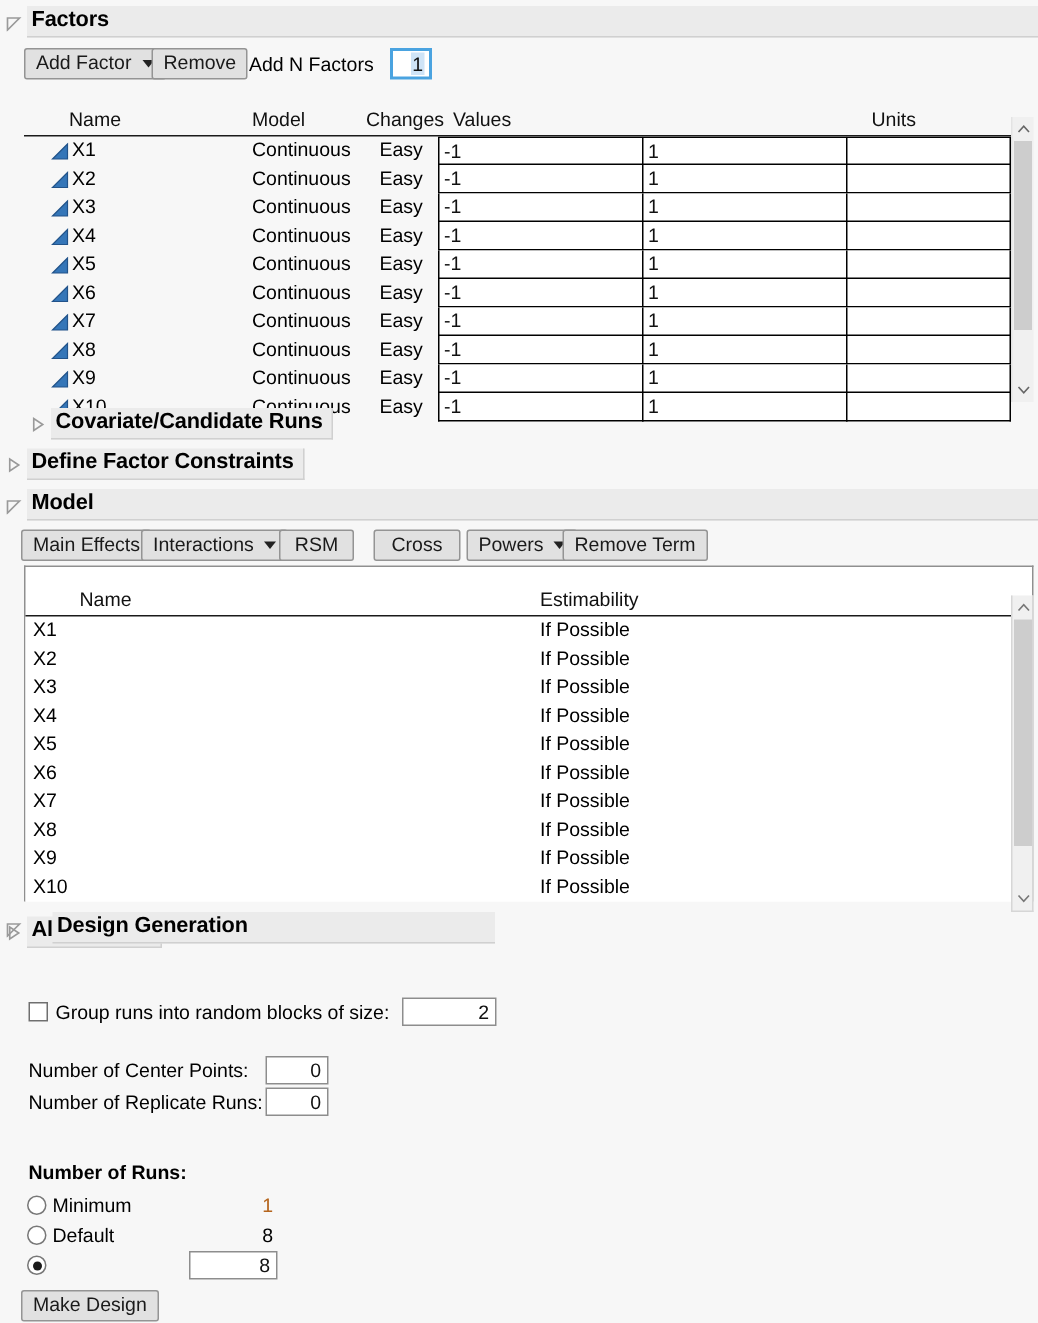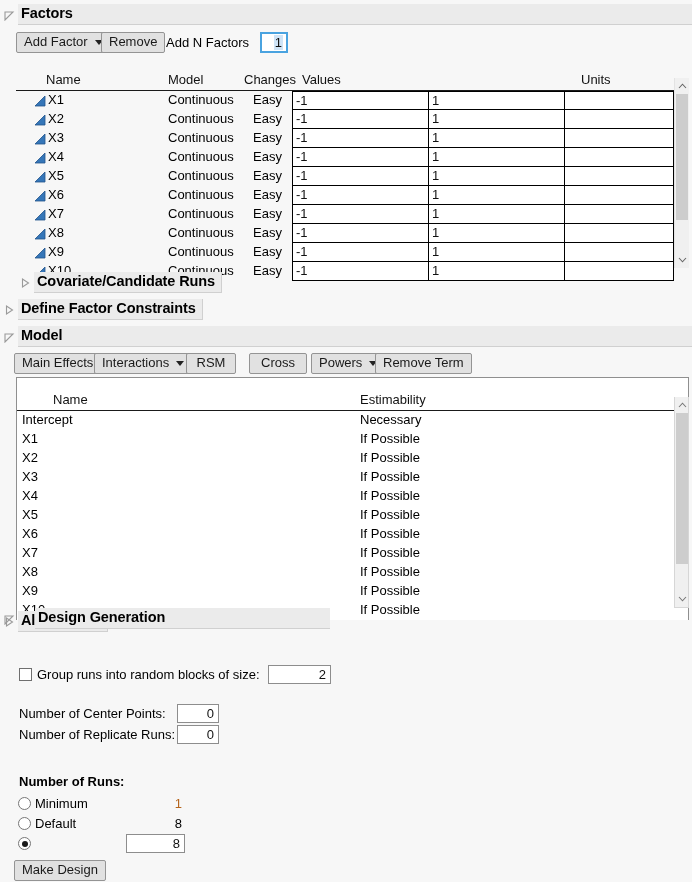--- a/index.html
+++ b/index.html
@@ -373,24 +373,20 @@
   </button>
   <button class="btn" style="position:absolute; left:375px; top:353px;">Remove Term</button>
 
   <div class="tbl-wrap" style="left:16px; top:377px; width:673px; border:1px solid #8f8f8f; border-bottom:none; box-sizing:border-box; background:#fff;">
     <div class="col-head" style="width:671px;">
       <span style="left:36px;">Name</span>
       <span style="left:343px;">Estimability</span>
     </div>
     <div id="model-rows" style="background:#fff;">
         <div class="mrow">
-          <span class="mname">Intercept</span>
-          <span class="mest">Necessary</span>
-        </div>
-        <div class="mrow">
           <span class="mname">X1</span>
           <span class="mest">If Possible</span>
         </div>
         <div class="mrow">
           <span class="mname">X2</span>
           <span class="mest">If Possible</span>
         </div>
         <div class="mrow">
           <span class="mname">X3</span>
           <span class="mest">If Possible</span>

